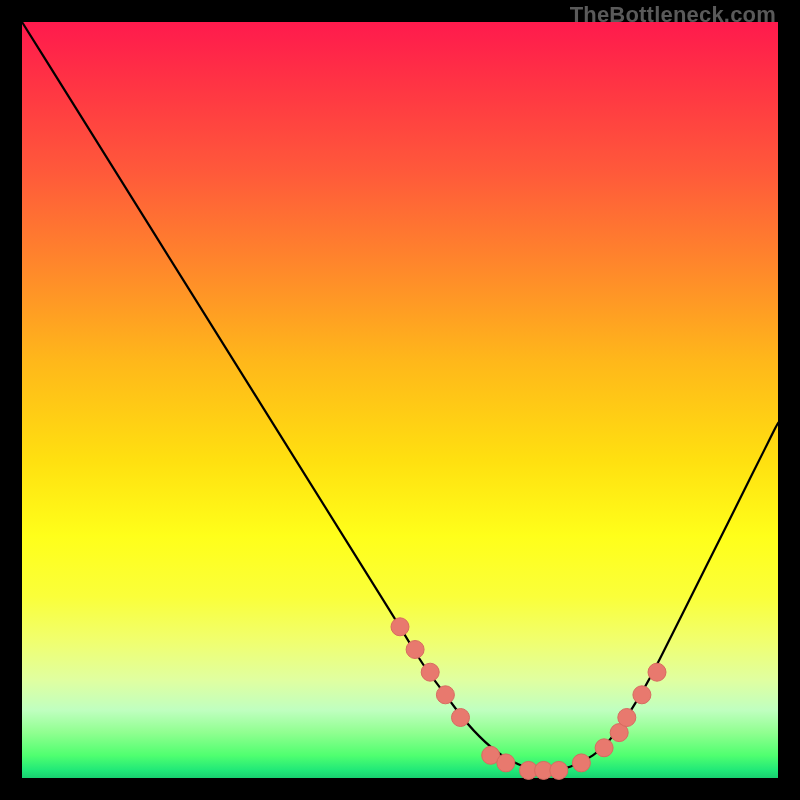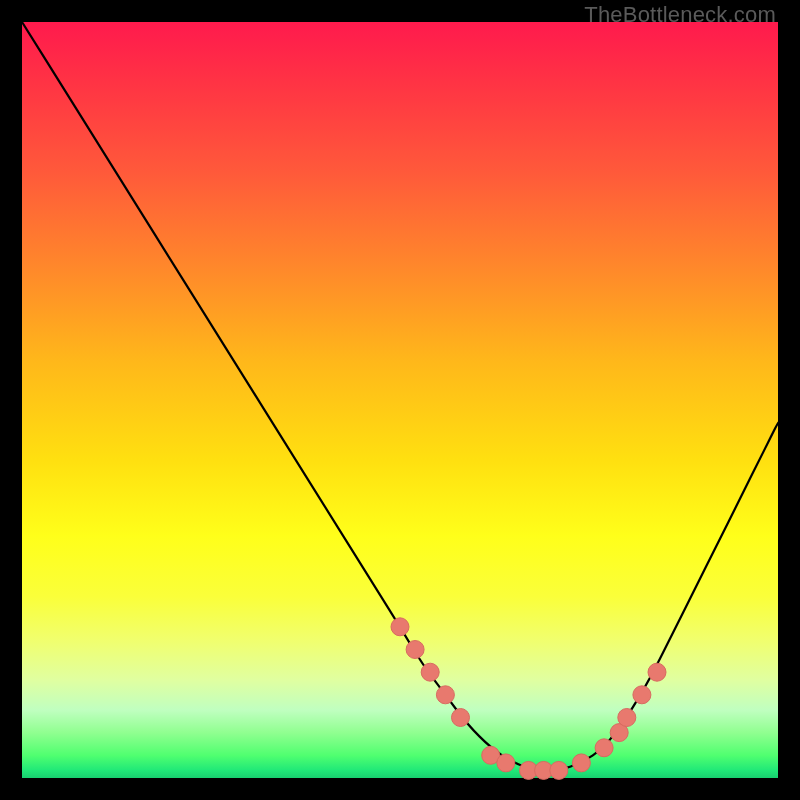--- a/index.html
+++ b/index.html
@@ -34,21 +34,21 @@
       #20e878 99%,
       #18d070 100%
     );
   }
   .watermark {
     position: absolute;
     top: 2px;
     right: 24px;
     font-family: Arial, Helvetica, sans-serif;
     font-size: 22px;
-    font-weight: 400;
+    font-weight: 700;
     color: #5a5a5a;
     letter-spacing: 0.2px;
     text-align: right;
   }
   svg.curve {
     position: absolute;
     left: 0; top: 0;
     width: 756px; height: 756px;
     overflow: visible;
   }

